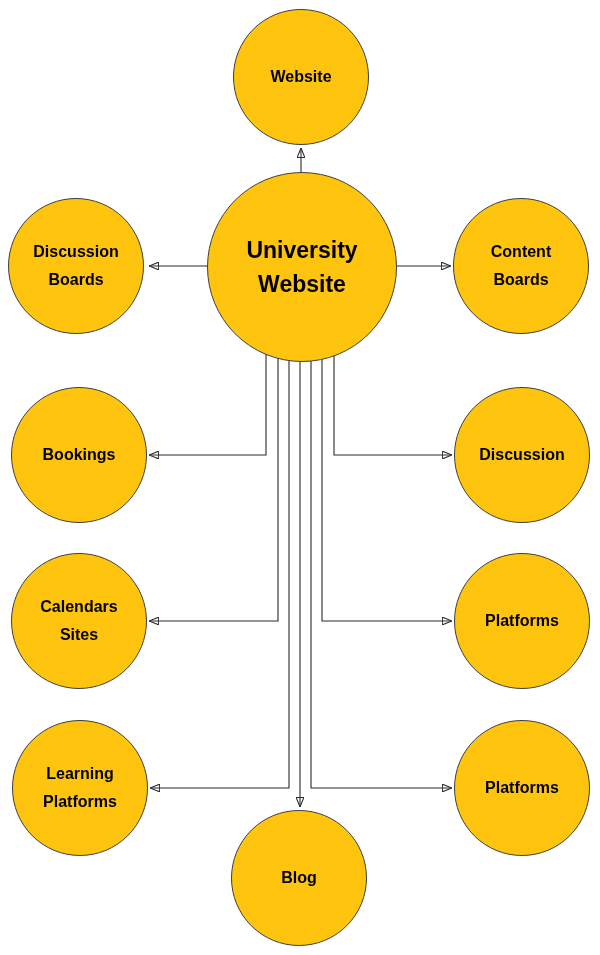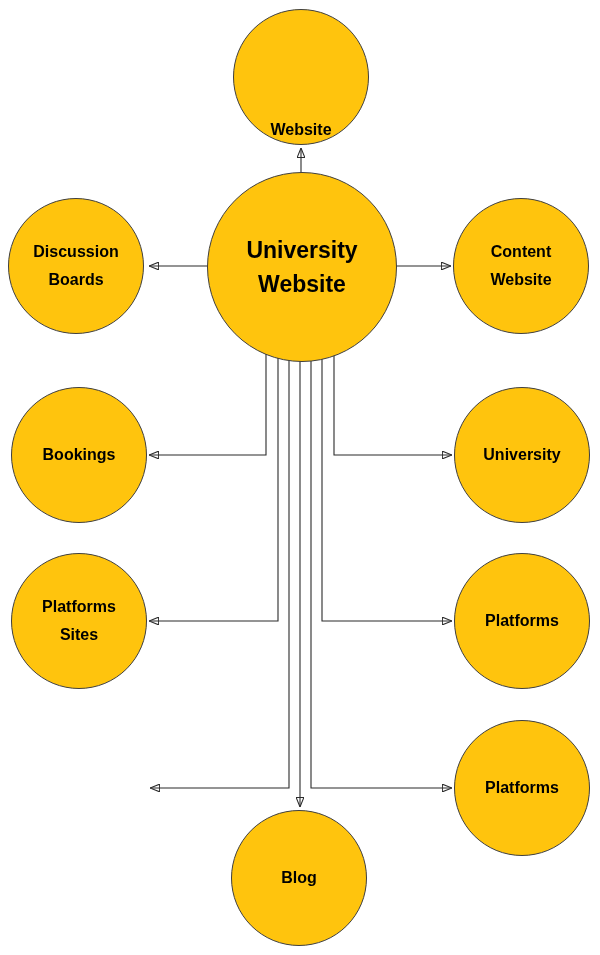--- a/index.html
+++ b/index.html
@@ -77,52 +77,55 @@
     <path d="M394,266 L451,266" marker-end="url(#arrow)"></path>
     <path d="M266,350 L266,455 L149,455" marker-end="url(#arrow)"></path>
     <path d="M334,350 L334,455 L452,455" marker-end="url(#arrow)"></path>
     <path d="M278,355 L278,621 L149,621" marker-end="url(#arrow)"></path>
     <path d="M322,355 L322,621 L452,621" marker-end="url(#arrow)"></path>
     <path d="M289,358 L289,788 L150,788" marker-end="url(#arrow)"></path>
     <path d="M311,358 L311,788 L452,788" marker-end="url(#arrow)"></path>
     <path d="M300,360 L300,807" marker-end="url(#arrow)"></path>
   </svg>
 
-  <div class="node satellite" style="left:233px; top:9px;align-items:flex-end;">
+  <div class="node satellite" style="left:233px; top:9px;">
     <span>Website</span>
   </div>
 
   <div class="node satellite" style="left:8px; top:198px;">
     <span>Discussion Boards</span>
   </div>
 
   <div class="node satellite" style="left:453px; top:198px;">
-    <span>Content Website</span>
+    <span>Content Boards</span>
   </div>
 
   <div class="node central" style="left:207px; top:172px;">
     <span>University Website</span>
   </div>
 
   <div class="node satellite" style="left:11px; top:387px;">
     <span>Bookings</span>
   </div>
 
   <div class="node satellite" style="left:454px; top:387px;">
-    <span>University</span>
+    <span>Discussion</span>
   </div>
 
   <div class="node satellite" style="left:11px; top:553px;">
-    <span>Platforms Sites</span>
+    <span>Calendars Sites</span>
   </div>
 
   <div class="node satellite" style="left:454px; top:553px;">
     <span>Platforms</span>
   </div>
 
+  <div class="node satellite" style="left:12px; top:720px;">
+    <span>Learning Platforms</span>
+  </div>
 
   <div class="node satellite" style="left:454px; top:720px;">
     <span>Platforms</span>
   </div>
 
   <div class="node satellite" style="left:231px; top:810px;text-align:center;">
     <span>Blog</span>
   </div>
 
 </div>

